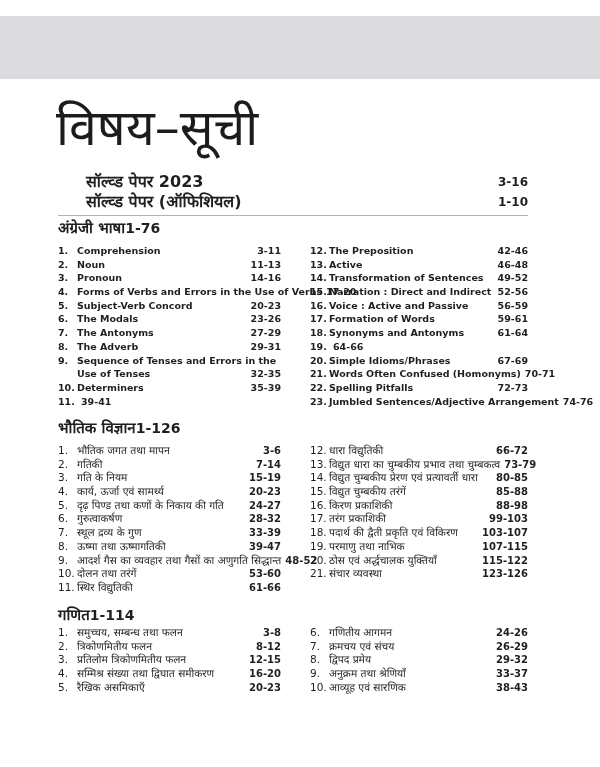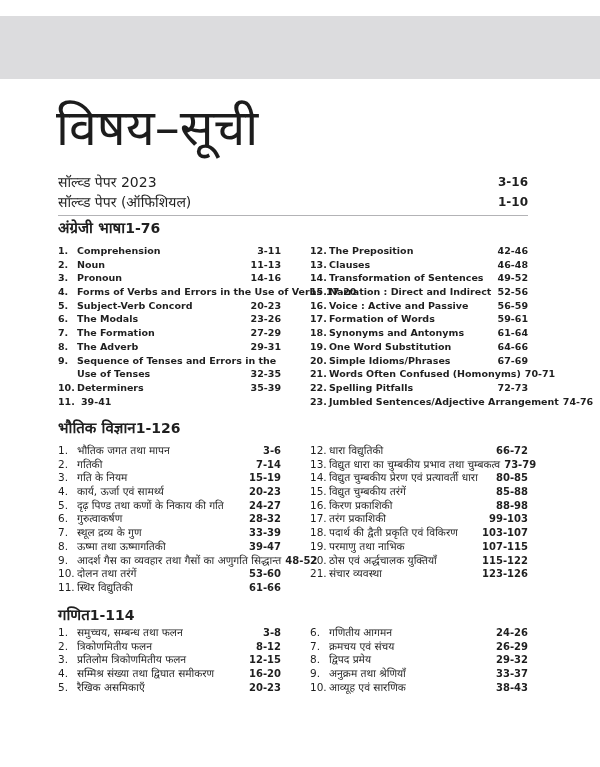--- a/index.html
+++ b/index.html
@@ -15,21 +15,21 @@
 
   .title {
     position:absolute; left:56px; top:82px;
     font-size:50px; line-height:1.2; font-weight:400; color:#1c1c1c;
     letter-spacing:0px; white-space:nowrap;
   }
 
   .top-entries { position:absolute; left:58px; top:156px; width:470px;
     border-bottom:1.5px solid #b3b3b6; padding-bottom:3px; }
   .t-row { display:flex; justify-content:space-between; height:20px; line-height:20px; }
-  .t-label { font-size:14px; font-weight:400; white-space:nowrap; }
+  .t-label { font-size:16px; font-weight:700; white-space:nowrap;margin-left:28px; }
   .t-pages { font-size:12px; font-weight:700; white-space:nowrap; }
 
   .section { position:absolute; left:58px; width:470px; }
   .sec-english { top:203px; }
   .sec-physics { top:403px; }
   .sec-math    { top:590px; }
 
   .s-head-row { display:flex; align-items:baseline; height:18px; line-height:18px; }
   .s-heading { font-size:15px; font-weight:700; white-space:nowrap; }
   .s-range   { font-size:14px; font-weight:700; white-space:nowrap; }
@@ -98,21 +98,21 @@
             <span class="ttl">Subject-Verb Concord</span>
             <span class="pg">20-23</span>
           </div>
           <div class="row">
             <span class="num">6.</span>
             <span class="ttl">The Modals</span>
             <span class="pg">23-26</span>
           </div>
           <div class="row">
             <span class="num">7.</span>
-            <span class="ttl">The Formation</span>
+            <span class="ttl">The Antonyms</span>
             <span class="pg">27-29</span>
           </div>
           <div class="row">
             <span class="num">8.</span>
             <span class="ttl">The Adverb</span>
             <span class="pg">29-31</span>
           </div>
           <div class="row">
             <span class="num">9.</span>
             <span class="ttl">Sequence of Tenses and Errors in the</span>
@@ -134,21 +134,21 @@
           </div>
         </div>
       <div class="col-r">
           <div class="row">
             <span class="num">12.</span>
             <span class="ttl">The Preposition</span>
             <span class="pg">42-46</span>
           </div>
           <div class="row">
             <span class="num">13.</span>
-            <span class="ttl">Clauses</span>
+            <span class="ttl">Active</span>
             <span class="pg">46-48</span>
           </div>
           <div class="row">
             <span class="num">14.</span>
             <span class="ttl">Transformation of Sentences</span>
             <span class="pg">49-52</span>
           </div>
           <div class="row">
             <span class="num">15.</span>
             <span class="ttl">Narration : Direct and Indirect</span>
@@ -164,21 +164,20 @@
             <span class="ttl">Formation of Words</span>
             <span class="pg">59-61</span>
           </div>
           <div class="row">
             <span class="num">18.</span>
             <span class="ttl">Synonyms and Antonyms</span>
             <span class="pg">61-64</span>
           </div>
           <div class="row">
             <span class="num">19.</span>
-            <span class="ttl">One Word Substitution</span>
             <span class="pg">64-66</span>
           </div>
           <div class="row">
             <span class="num">20.</span>
             <span class="ttl">Simple Idioms/Phrases</span>
             <span class="pg">67-69</span>
           </div>
           <div class="row">
             <span class="num">21.</span>
             <span class="ttl">Words Often Confused (Homonyms)</span>

